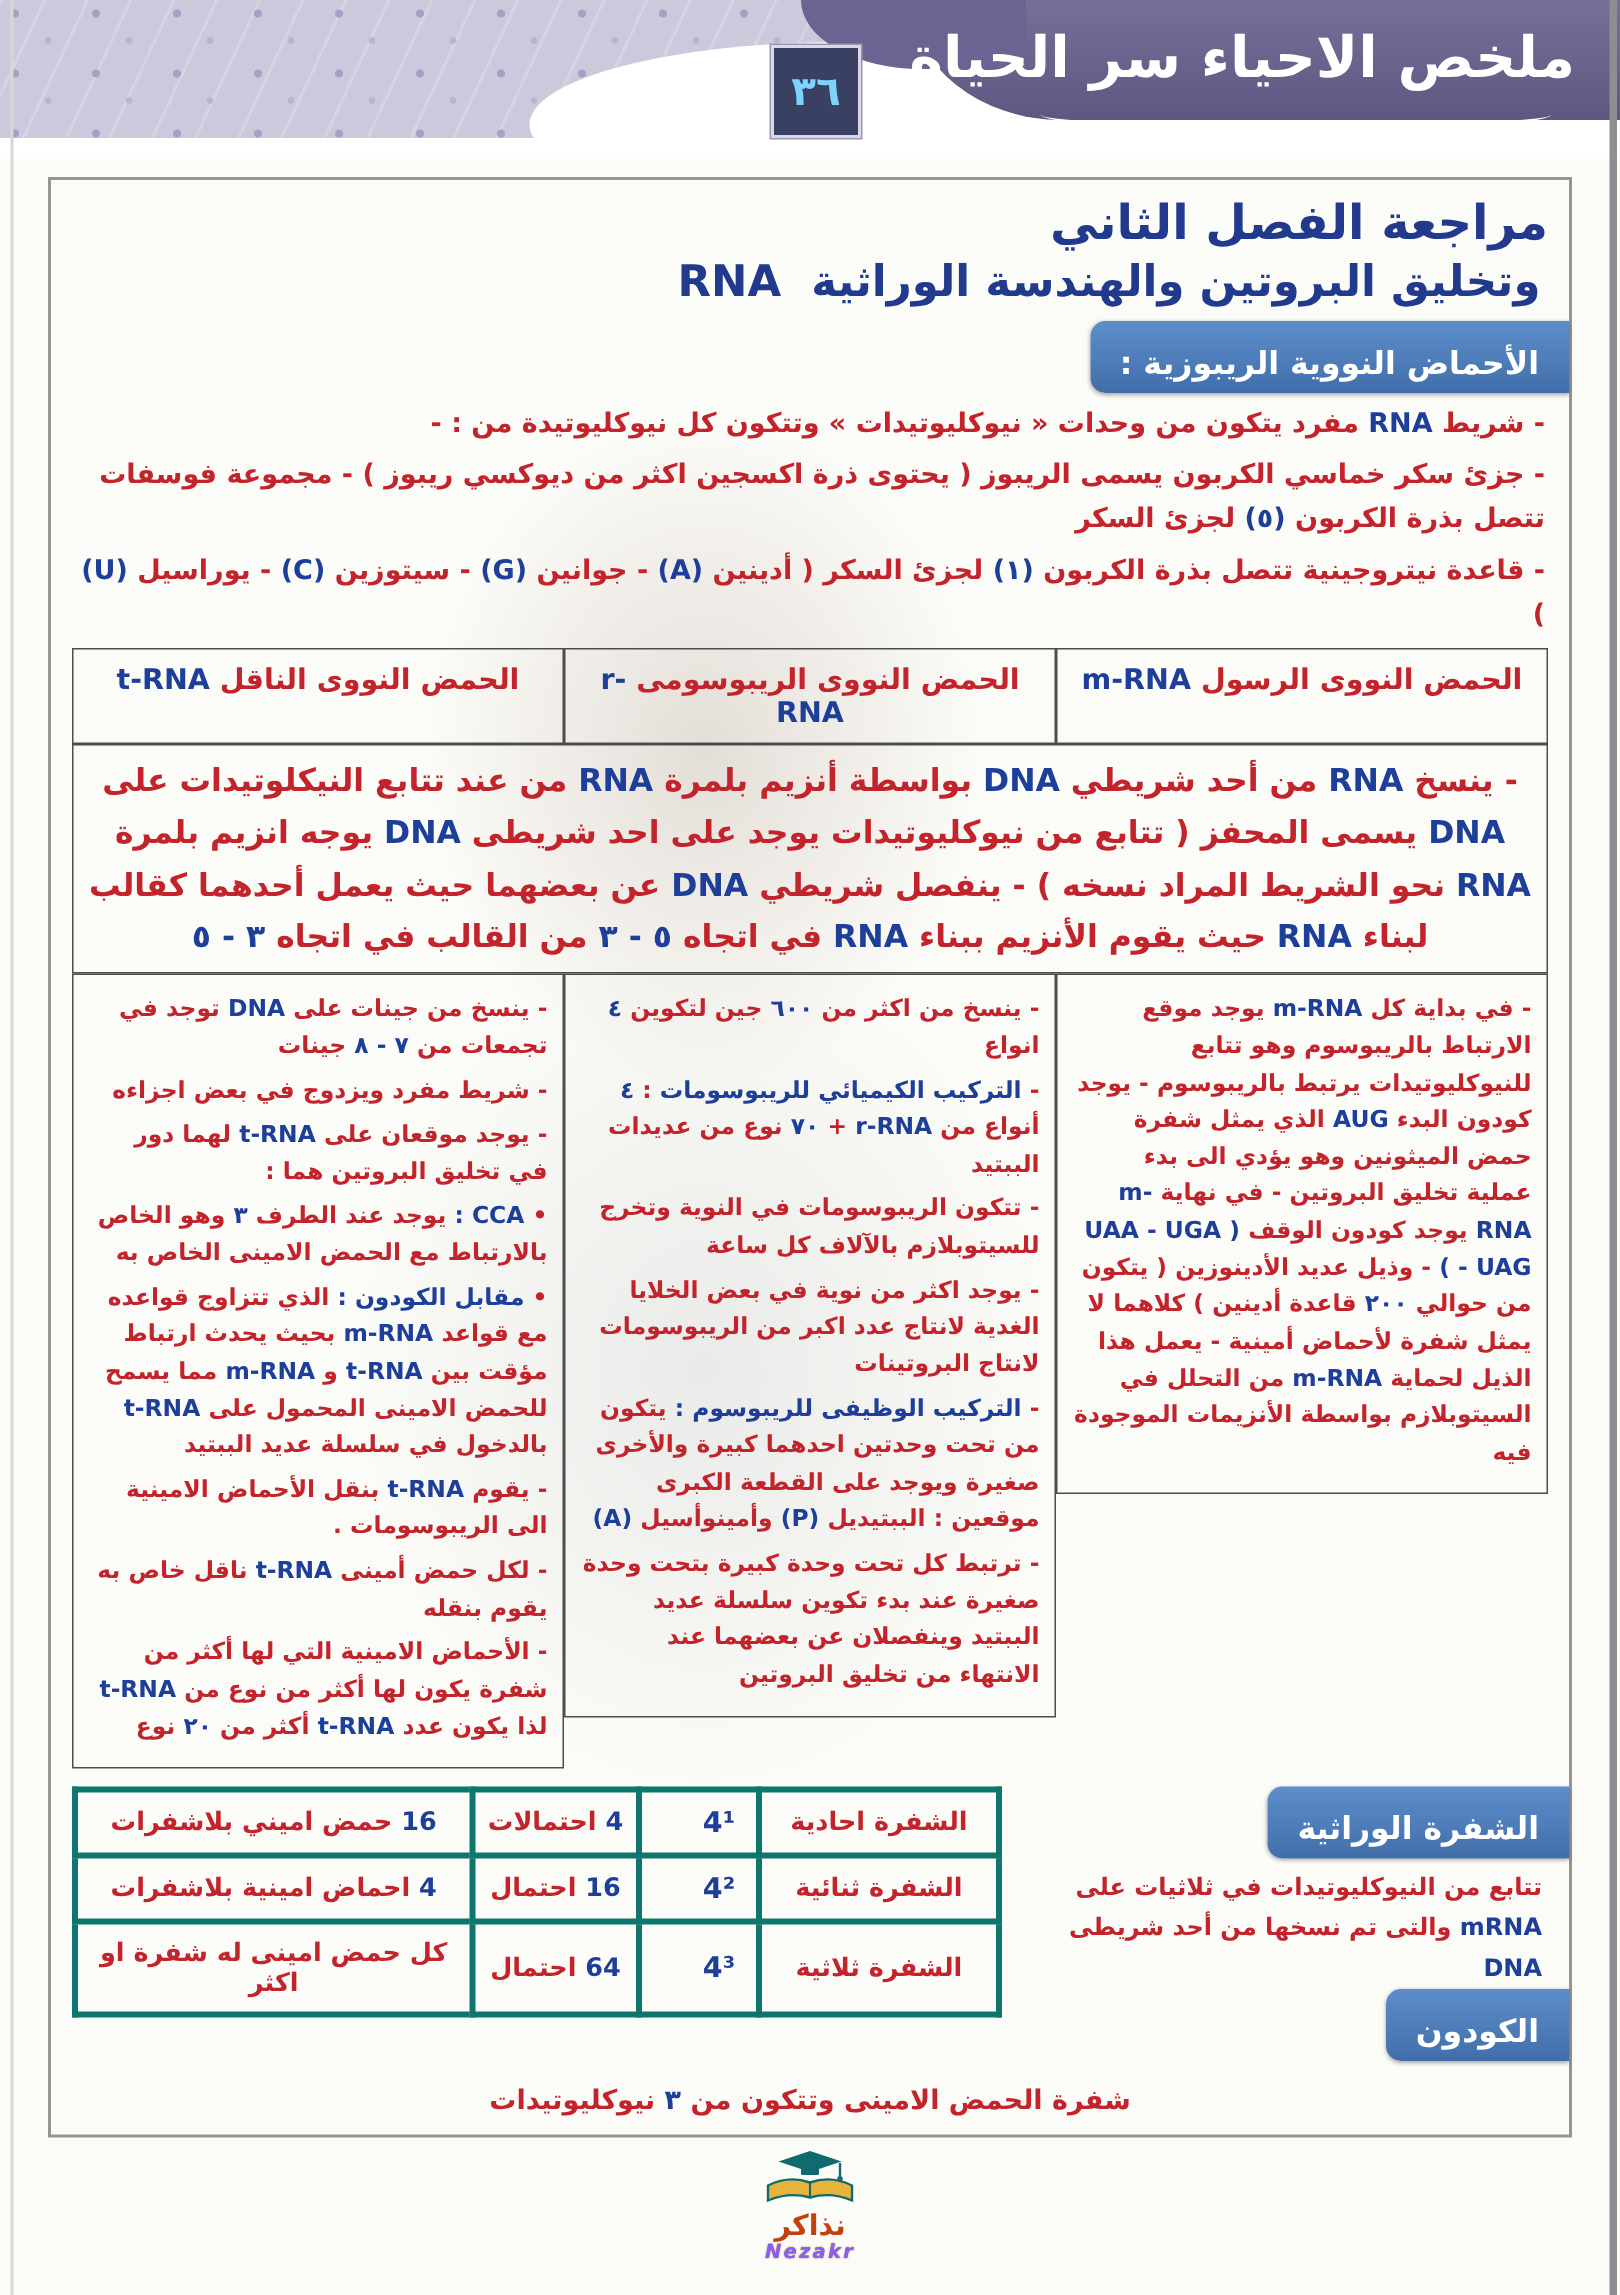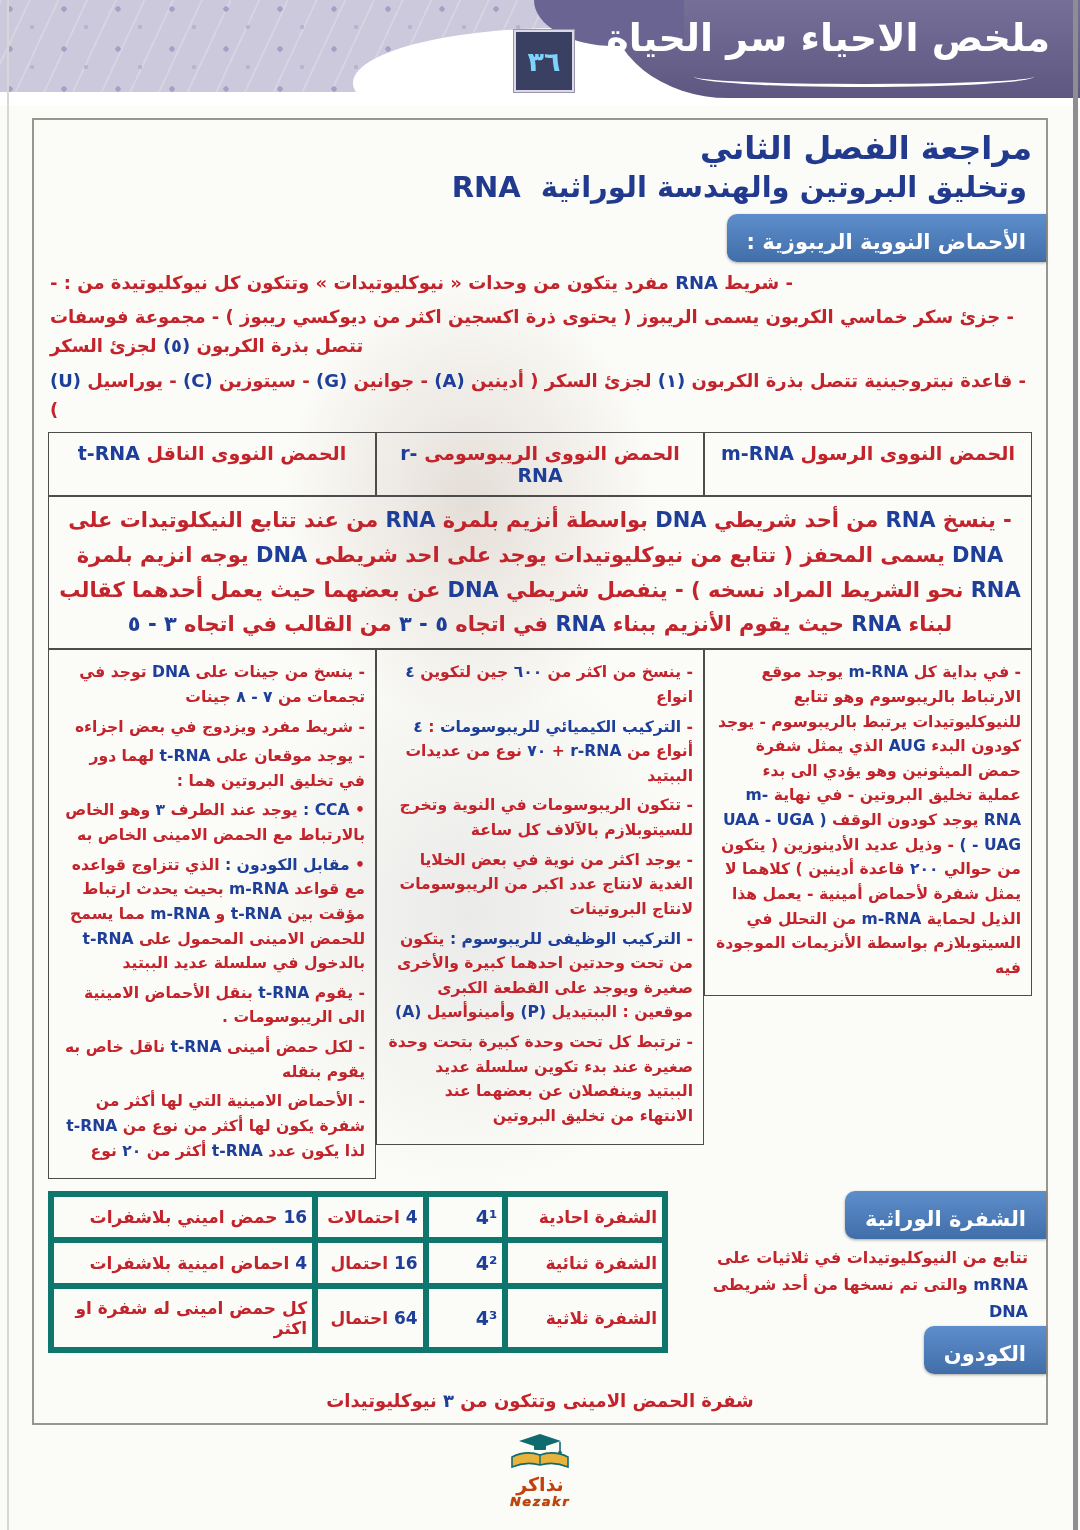--- a/index.html
+++ b/index.html
@@ -18,21 +18,21 @@
     background-color:#cdc9dc;
     background-image:
       radial-gradient(circle at 10px 9px,#a79fc5 2.4px,transparent 3px),
       radial-gradient(circle at 32px 27px,#b9b2d1 1.9px,transparent 2.5px),
       repeating-linear-gradient(115deg,rgba(255,255,255,.18) 0 2px,transparent 2px 26px);
     background-size:54px 40px,54px 40px,auto;
     border-bottom-right-radius:160px 80px;
   }
   .pattern::after{content:"";position:absolute;right:-60px;bottom:-46px;width:420px;height:110px;background:#fff;border-radius:50%;}
   .purple{
-    position:absolute;right:0;top:0;width:472px;height:98px;
+    position:absolute;right:0;top:0;width:472px;height:80px;
     background:linear-gradient(180deg,#767099 0%,#5d5781 100%);
     border-bottom-left-radius:120px 96px;
   }
   .purple::before{
     content:"";position:absolute;left:-74px;top:0;width:150px;height:46px;
     background:#6a6492;border-bottom-left-radius:80px 46px;
   }
   .htitle{position:absolute;right:30px;top:16px;color:#fff;font-size:38px;font-weight:bold;z-index:2;white-space:nowrap;}
   .hline{position:absolute;right:46px;top:66px;width:340px;height:18px;border-bottom:3px solid #fff;border-radius:50%;z-index:2;}
   .pagenum{
@@ -58,48 +58,48 @@
   .doc-title .l2 span{margin:0 5px;}
 
   .badge-row{direction:rtl;text-align:right;margin:8px -14px 6px 0;}
   .badge{
     display:inline-block;background:linear-gradient(180deg,#5d8ecb,#416ea9);
     color:#fff;font-weight:bold;font-size:21px;padding:16px 20px 8px;
     border-radius:10px 0 0 10px;box-shadow:0 1px 3px rgba(0,0,0,.35);
   }
 
   .bullets{direction:rtl;margin:2px 2px 8px;}
-  .bullet{font-size:18px;font-weight:bold;line-height:1.62;margin:5px 0;text-align:left;}
+  .bullet{font-size:18px;font-weight:bold;line-height:1.62;margin:5px 0;text-align:right;}
 
   .seg-r{color:#c3232b;}
   .seg-b{color:#1d3e99;}
 
   .rtable{direction:rtl;display:grid;grid-template-columns:1fr 1fr 1fr;margin-top:4px;}
   .rcell{border:1px solid #4c4c4c;font-weight:bold;}
   .rth{padding:9px 4px;text-align:center;font-size:19px;}
   .rpara{grid-column:1/-1;padding:6px 10px;font-size:21px;line-height:1.66;text-align:center;}
   .rbody{padding:5px 10px 10px;font-size:15.6px;line-height:1.58;text-align:right;align-self:start;}
   .item{margin:5px 0;}
 
   .bottom{direction:rtl;display:grid;grid-template-columns:352px 1fr;column-gap:12px;margin-top:12px;align-items:start;}
   .gcode .badge-row{margin:0 -14px 6px 0;}
   .gpara{font-size:16px;font-weight:bold;line-height:1.68;text-align:right;margin:2px 4px 0 6px;}
   .codon-badge-row{margin-top:24px;}
 
   .ctable{width:100%;border-collapse:collapse;direction:rtl;}
-  .ctable td{border:6px solid #0f766e;padding:9px 5px;font-size:17px;font-weight:bold;}
+  .ctable td{border:4px solid #0f766e;padding:9px 5px;text-align:center;font-size:17px;font-weight:bold;}
   .ctable td.pow{font-size:19px;padding-left:32px;}
 
   .codon-line{text-align:center;font-size:18px;font-weight:bold;margin:10px 0 0;direction:rtl;}
 
   
   .footer{margin-top:8px;text-align:center;}
   .logo{display:inline-block;line-height:1.05;}
   .logo-ar{color:#c2410c;font-size:19px;font-weight:bold;}
-  .logo-en{color:#c2410c;font-size:13px;font-weight:bold;font-style:italic;letter-spacing:1.5px;text-shadow:0 0 1px #7a5a10;}
+  .logo-en{color:#8b5cf6;font-size:13px;font-weight:bold;font-style:italic;letter-spacing:1.5px;text-shadow:0 0 1px #7a5a10;}
 </style>
 </head>
 <body>
 
 <div class="page">
 
   <header class="header">
     <div class="pattern"></div>
     <div class="purple">
       <div class="htitle">ملخص الاحياء سر الحياة</div>

